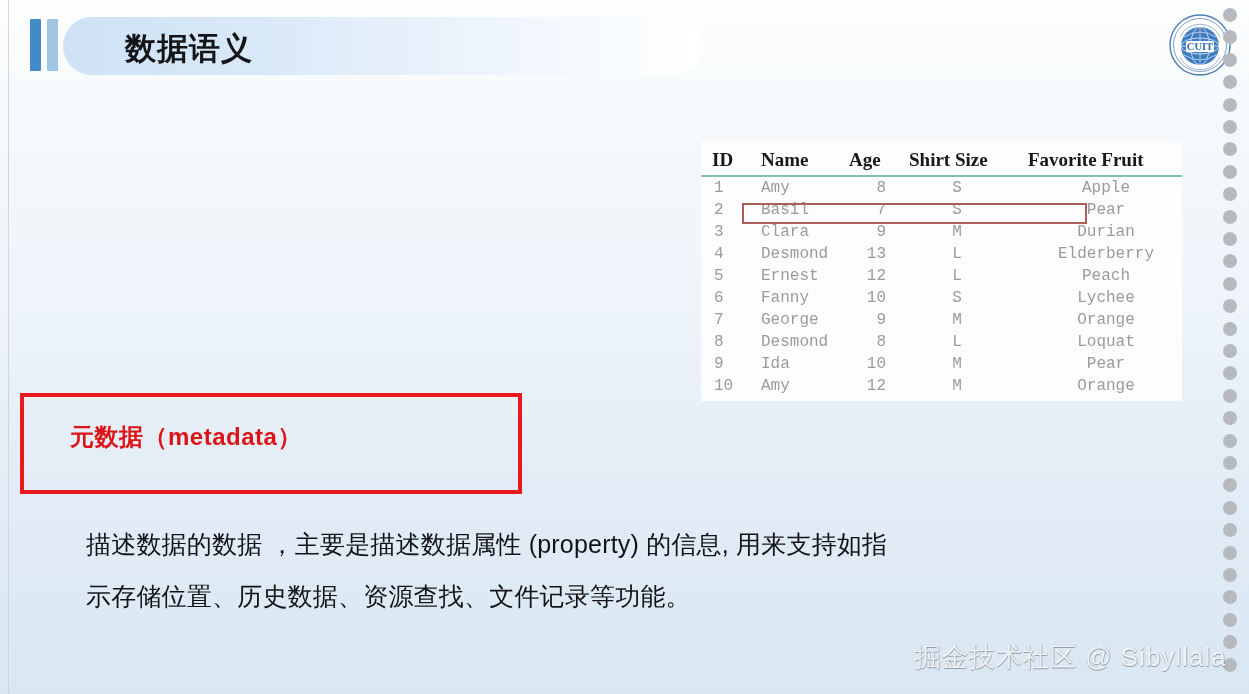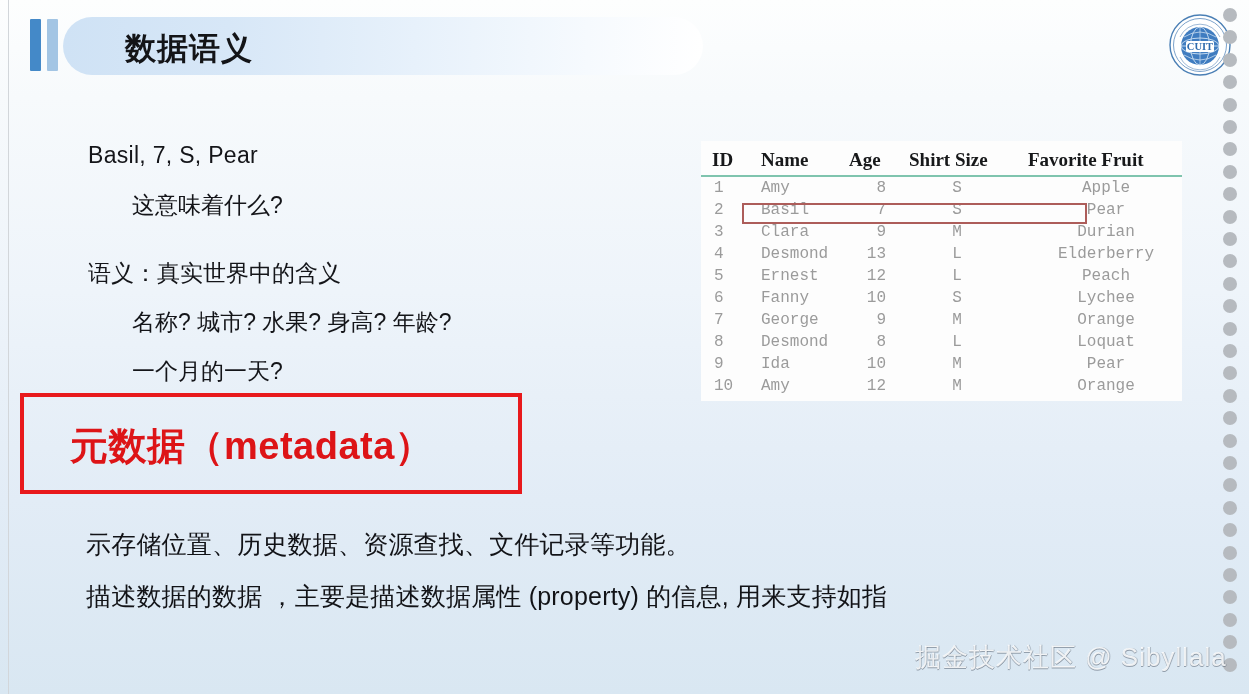--- a/index.html
+++ b/index.html
@@ -144,21 +144,21 @@
     width: 502px;
     height: 101px;
     border: 4px solid #e8191c;
     box-sizing: border-box;
     background: transparent;
   }
   .meta-text {
     position: absolute;
     left: 46px;
     top: 24px;
-    font-size: 38px;
+    font-size: 24px;
     font-weight: bold;
     color: #dd1417;
     letter-spacing: 0.5px;
     white-space: nowrap;
   }
 
   
   .para {
     position: absolute;
     left: 86px;
@@ -307,35 +307,28 @@
       <div class="rail-dot" style="top: 492.8px; background: rgb(182, 186, 191);"></div>
       <div class="rail-dot" style="top: 515.2px; background: rgb(182, 186, 191);"></div>
       <div class="rail-dot" style="top: 537.6px; background: rgb(182, 186, 191);"></div>
       <div class="rail-dot" style="top: 560px; background: rgb(182, 186, 191);"></div>
       <div class="rail-dot" style="top: 582.4px; background: rgb(182, 186, 191);"></div>
       <div class="rail-dot" style="top: 604.8px; background: rgb(182, 186, 191);"></div>
       <div class="rail-dot" style="top: 627.2px; background: rgb(182, 186, 191);"></div>
       <div class="rail-dot" style="top: 649.6px; background: rgb(182, 186, 191);"></div>
     </div>
 
-  <div class="left-col">
-    <div class="line-record">Basil, 7, S, Pear</div>
-    <div class="line-q1">这意味着什么?</div>
-    <div class="line-sem">语义：真实世界中的含义</div>
-    <div class="line-q2">名称? 城市? 水果? 身高? 年龄?</div>
-    <div class="line-q3">一个月的一天?</div>
-  </div>
 
   <div class="meta-box" style="border-color: rgb(232, 25, 28);">
     <div class="meta-text" style="color: rgb(221, 20, 23);">元数据（metadata）</div>
   </div>
 
   <div class="para">
+    <div class="para-line">描述数据的数据 ，主要是描述数据属性 (property) 的信息, 用来支持如指</div>
     <div class="para-line">示存储位置、历史数据、资源查找、文件记录等功能。</div>
-    <div class="para-line">描述数据的数据 ，主要是描述数据属性 (property) 的信息, 用来支持如指</div>
   </div>
 
   <div class="table-card">
     <table class="data-table">
       <colgroup>
         <col class="col-id">
           <col class="col-name">
           <col class="col-age">
         <col class="col-size">
           <col class="col-fruit">

